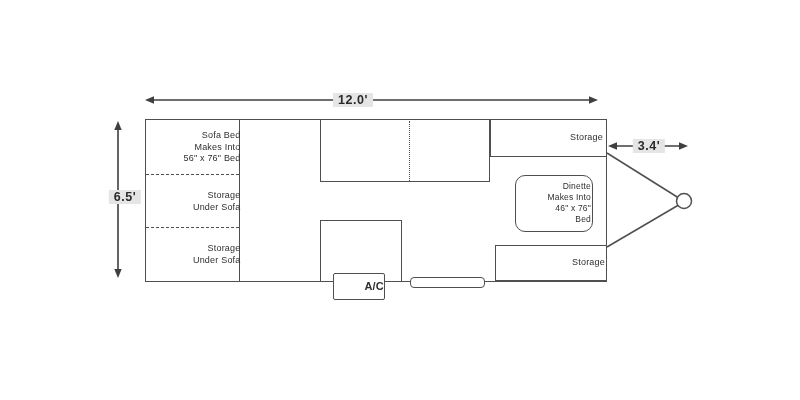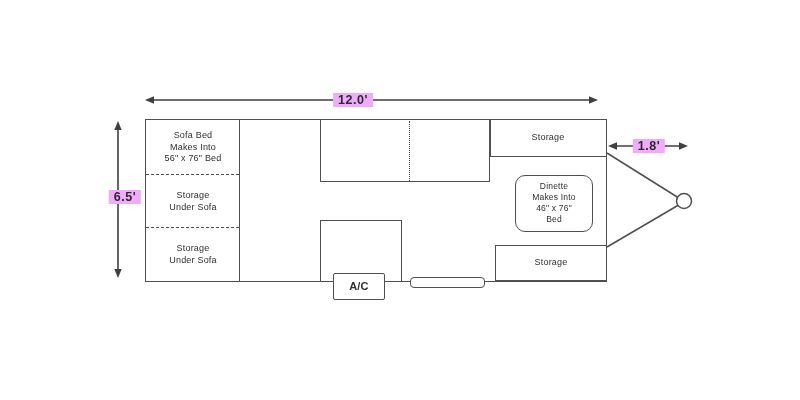--- a/index.html
+++ b/index.html
@@ -35,32 +35,32 @@
   .vdot {
     position: absolute;
     width: 0;
     border-left: 1.7px dotted #4f4f4f;
   }
   .label {
     position: absolute;
     color: #2f2f2f;
     font-size: 9px;
     line-height: 11.5px;
-    text-align: center;
+    text-align: right;
     white-space: pre-line;
     transform: translate(-50%, -50%);
     letter-spacing: 0.2px;
   }
   .dim-label {
     position: absolute;
     color: #2b2b2b;
     font-size: 12.5px;
     font-weight: bold;
     letter-spacing: 0.5px;
-    background: #f0abfc;
+    background: #e5e5e5;
     padding: 0 5px;
     transform: translate(-50%, -50%);
     white-space: nowrap;
   }
   svg.overlay {
     position: absolute;
     left: 0;
     top: 0;
     pointer-events: none;
   }
@@ -130,15 +130,15 @@
     <g stroke="#4f4f4f" stroke-width="1.5" fill="none">
       <line x1="607" y1="153" x2="682" y2="200"></line>
       <line x1="607" y1="247" x2="682" y2="203"></line>
     </g>
 
     <circle cx="684" cy="201" r="7.5" fill="#ffffff" stroke="#4f4f4f" stroke-width="1.5"></circle>
   </svg>
 
   <div class="dim-label" style="left:353px; top:100px;">12.0'</div>
   <div class="dim-label" style="left:125px; top:197px;">6.5'</div>
-  <div class="dim-label" style="left:649px; top:146px;">1.8'</div>
+  <div class="dim-label" style="left:649px; top:146px;">3.4'</div>
 
 </div>
 
 </body></html>

